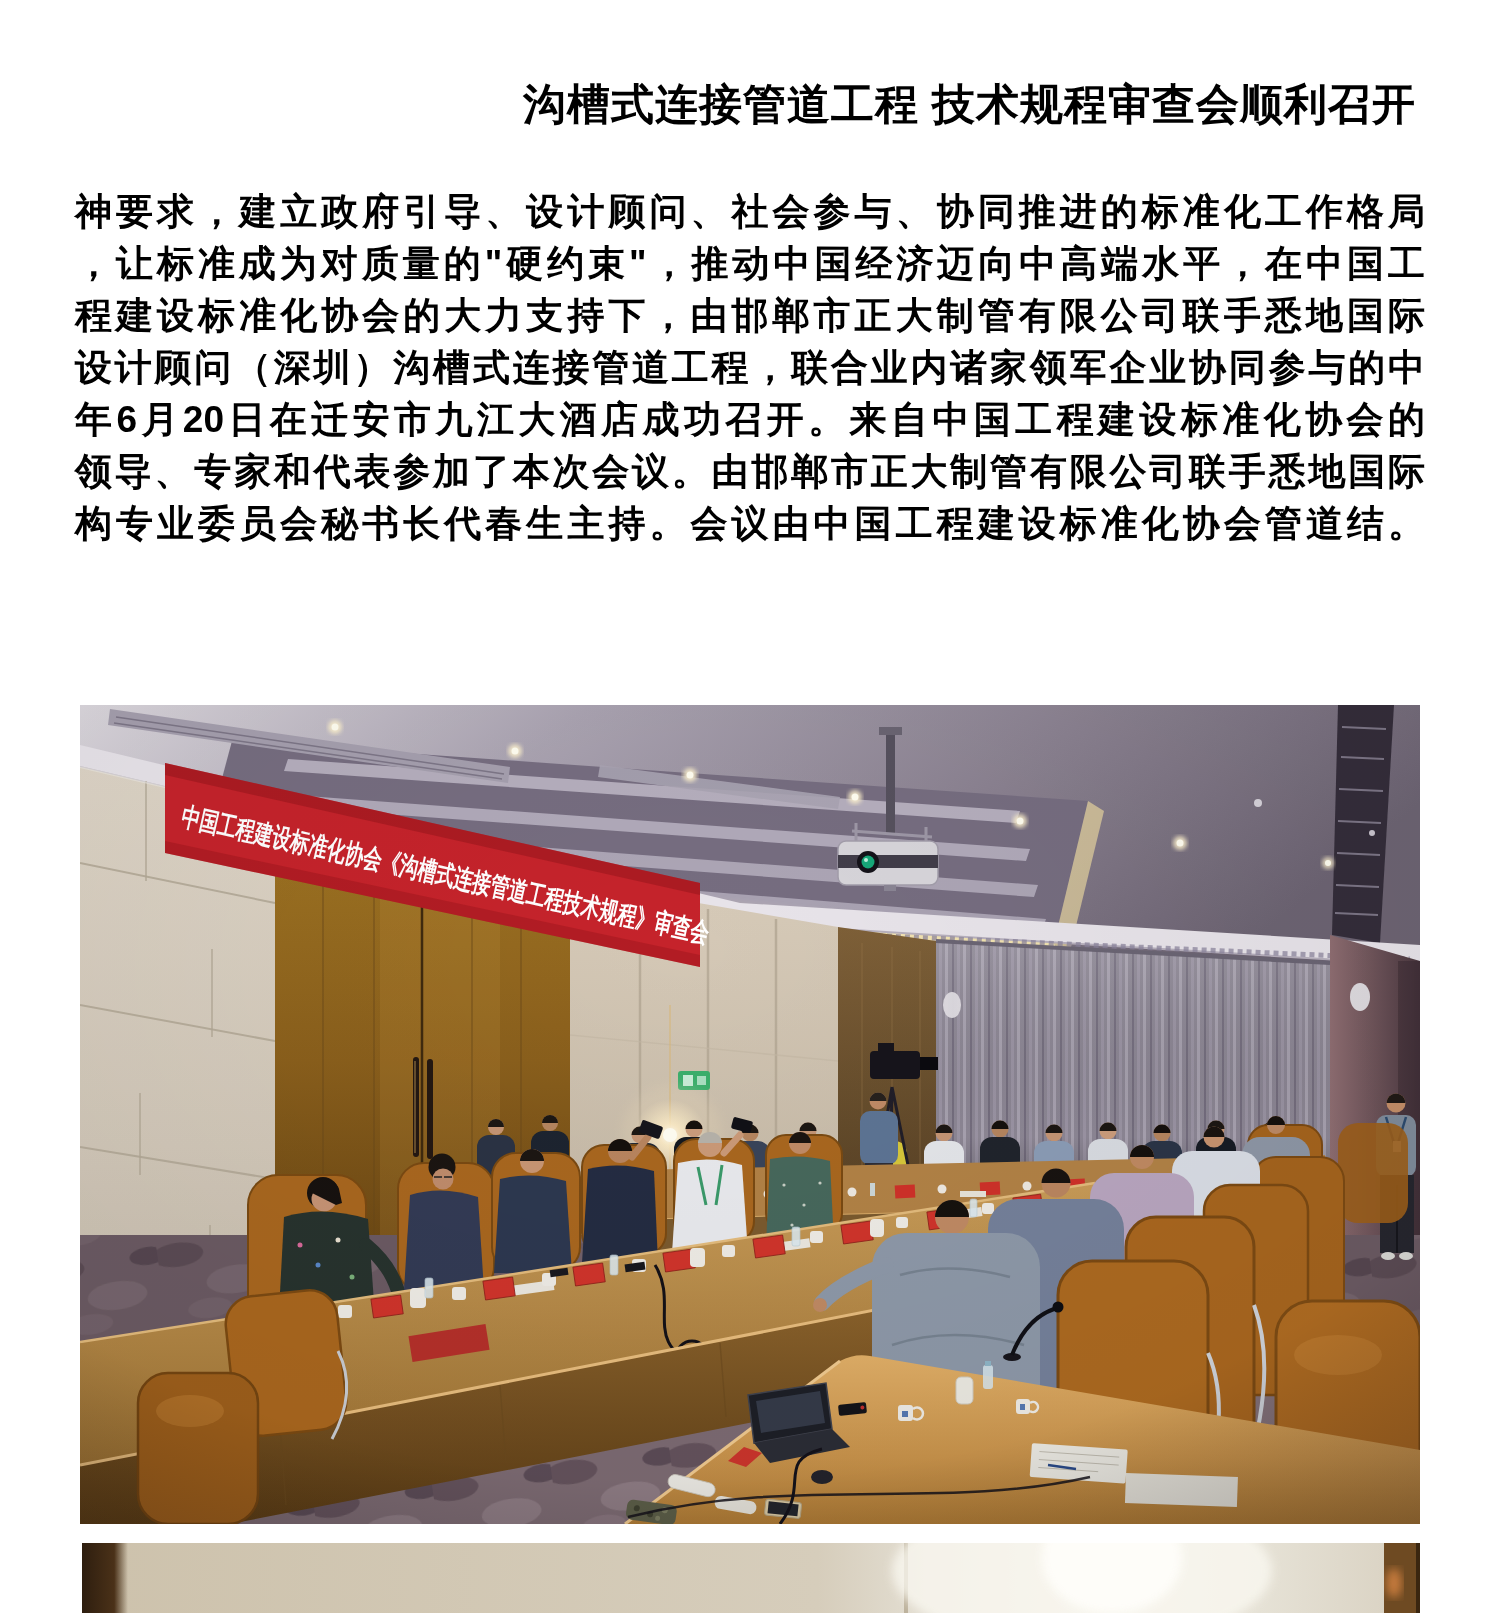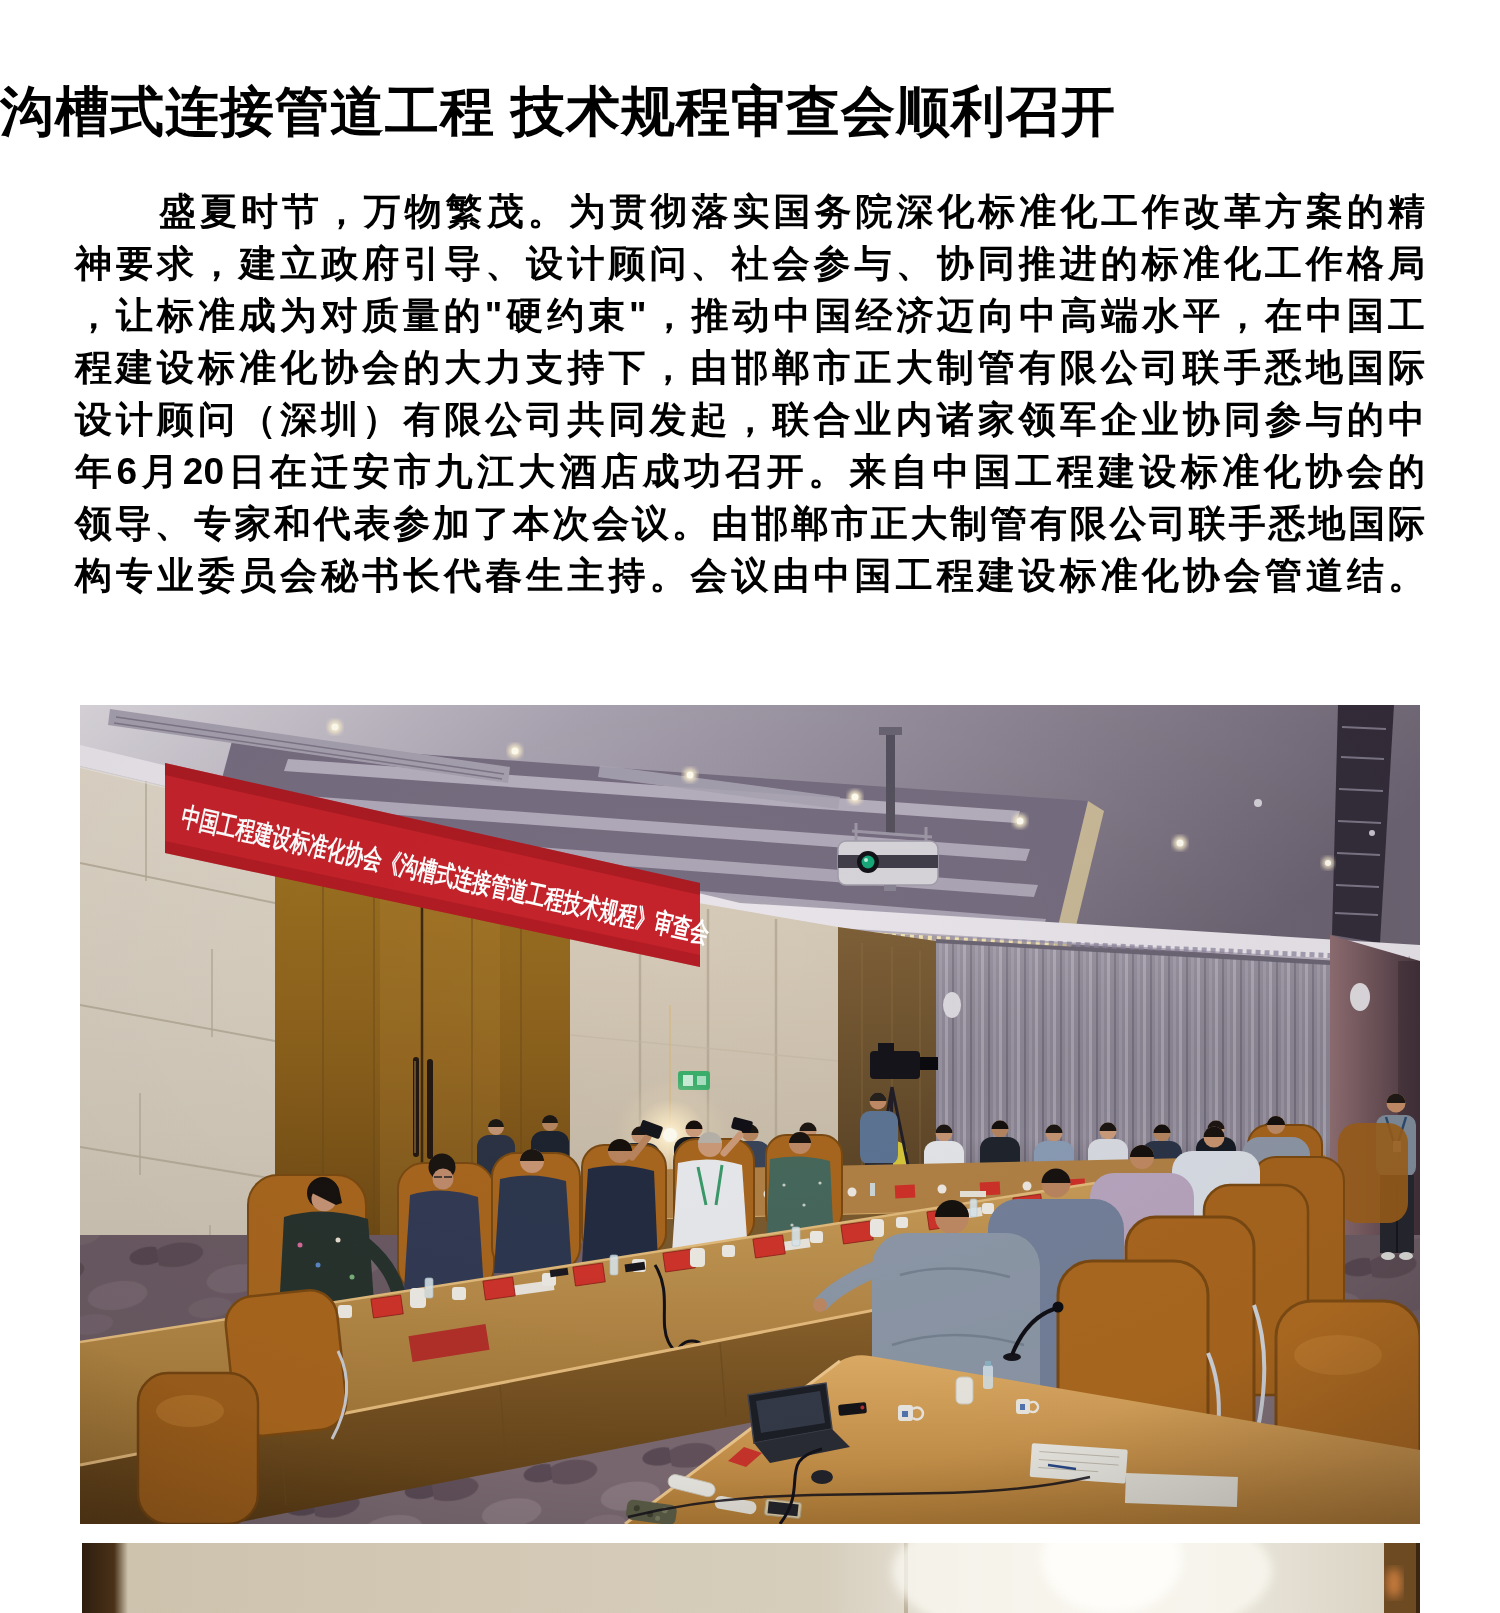--- a/index.html
+++ b/index.html
@@ -1,41 +1,40 @@
 <!DOCTYPE html>
 <html><head>
 <meta charset="utf-8">
 <style>
   html,body{margin:0;padding:0;background:#fff;}
   .page{position:relative;width:1500px;height:1613px;background:#ffffff;overflow:hidden;
         font-family:"Liberation Sans",sans-serif;color:#000;}
-  .title{position:absolute;top:76px;left:0;width:1416px;margin:0;text-align:left;
-         font-size:54px;font-weight:bold;letter-spacing:1px;}
+  .title{position:absolute;top:76px;left:0;width:1416px;margin:0;text-align:right;
+         font-size:43px;font-weight:bold;letter-spacing:1px;}
   .para{position:absolute;top:186px;left:75px;width:1350px;font-size:37px;font-weight:bold;
         line-height:52px;}
   .pl{text-align:justify;text-align-last:justify;-moz-text-align-last:justify;}
   .pl.first{text-indent:84px;}
   figure{margin:0;padding:0;}
   .photo1{position:absolute;left:80px;top:705px;width:1340px;height:819px;overflow:hidden;}
   .photo2{position:absolute;left:82px;top:1543px;width:1338px;height:70px;overflow:hidden;}
   svg{display:block;}
 </style>
 </head>
 <body>
 
 <div class="page">
 
   <h1 class="title">沟槽式连接管道工程 技术规程审查会顺利召开</h1>
 
   <div class="para">
-    <div class="pl first">盛夏时节，万物繁茂。为贯彻落实国务院深化标准化工作改革方案的精</div>
     <div class="pl">神要求，建立政府引导、设计顾问、社会参与、协同推进的标准化工作格局</div>
     <div class="pl">，让标准成为对质量的"硬约束"，推动中国经济迈向中高端水平，在中国工</div>
     <div class="pl">程建设标准化协会的大力支持下，由邯郸市正大制管有限公司联手悉地国际</div>
-    <div class="pl">设计顾问（深圳）有限公司共同发起，联合业内诸家领军企业协同参与的中</div>
+    <div class="pl">设计顾问（深圳）沟槽式连接管道工程，联合业内诸家领军企业协同参与的中</div>
     <div class="pl">年6月20日在迁安市九江大酒店成功召开。来自中国工程建设标准化协会的</div>
     <div class="pl">领导、专家和代表参加了本次会议。由邯郸市正大制管有限公司联手悉地国际</div>
     <div class="pl">构专业委员会秘书长代春生主持。会议由中国工程建设标准化协会管道结。</div>
   </div>
 
   <figure class="photo1">
   <svg width="1340" height="819" viewBox="0 0 1340 819" xmlns="http://www.w3.org/2000/svg">
     <defs>
       <linearGradient id="gCeil" x1="0" y1="0" x2="1" y2="0.3">
         <stop offset="0" stop-color="#dcd8de"></stop>

